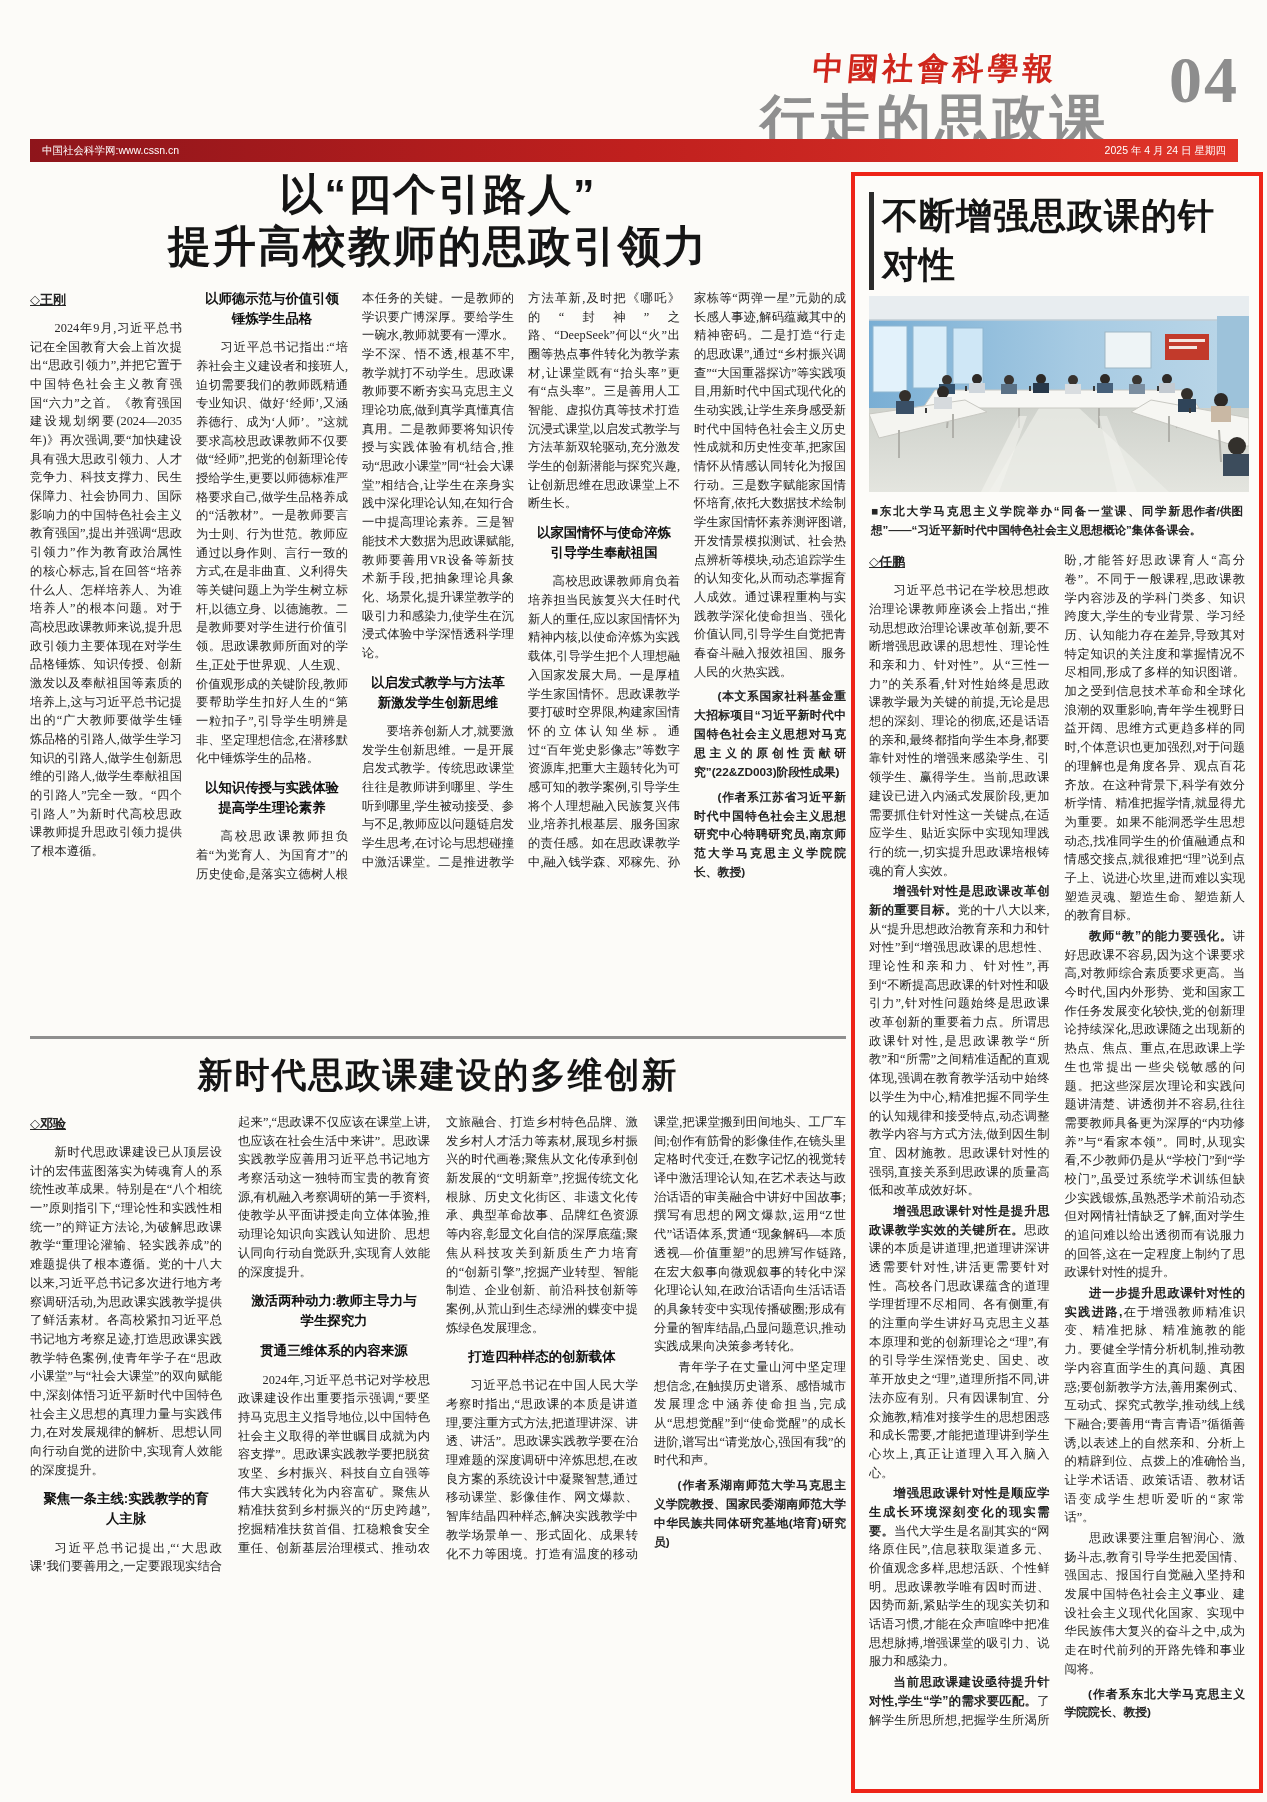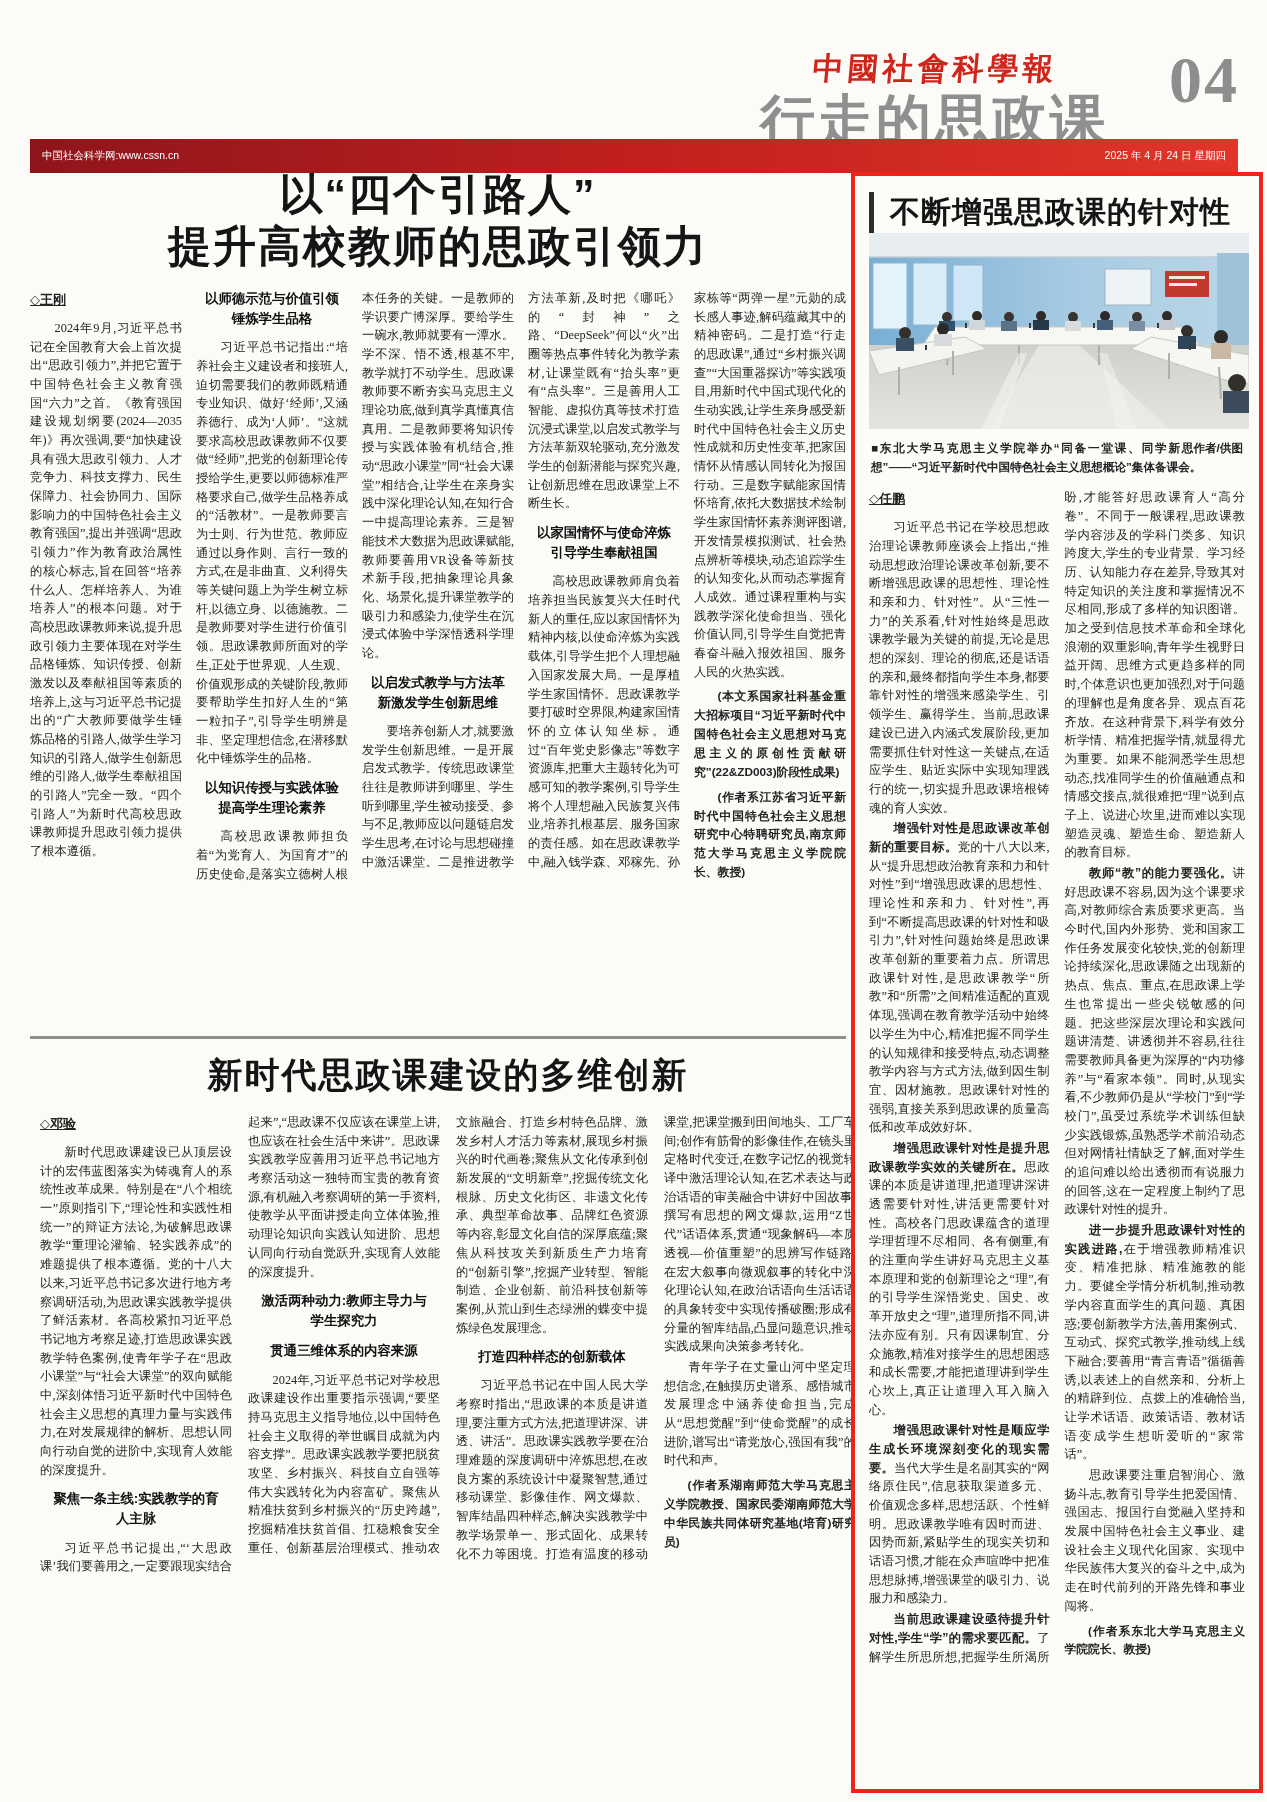--- a/index.html
+++ b/index.html
@@ -13,21 +13,21 @@
   .editor-info { position:absolute; left:36px; top:88px; font-size:11px; line-height:1.8;
     font-family:"Liberation Sans","DejaVu Sans",sans-serif; color:#1e1e1e; }
   .brand { position:absolute; left:690px; top:48px; width:490px; text-align:center;
     color:#cf261c; font-size:31px; font-weight:bold; letter-spacing:4px;
     font-family:"DejaVu Serif","Liberation Serif",serif; transform:skewX(-5deg); }
   .section-title { position:absolute; left:678px; top:84px; width:512px; text-align:center;
     font-size:55px; font-weight:900; color:#8f8f8f; letter-spacing:3px;
     font-family:"Liberation Sans","DejaVu Sans",sans-serif; }
   .page-number { position:absolute; right:28px; top:42px; font-size:66px; font-weight:bold;
     color:#8d8d8d; font-family:"Liberation Serif",serif; letter-spacing:2px; }
-  .date-bar { position:absolute; left:30px; top:139px; width:1208px; height:34px;
+  .date-bar { position:absolute; left:30px; top:139px; width:1208px; height:23px;
     background:linear-gradient(90deg,#8e151b,#c0201e 50%,#e13529);
     color:#ffffff; font-size:10.5px; font-family:"Liberation Sans","DejaVu Sans",sans-serif;
     display:flex; justify-content:space-between; align-items:center; padding:0 12px;gap:36px; }
   
   .article-body p { text-indent:2em; text-align:justify; line-height:1.52; margin-bottom:2px; }
   .article-body .author { font-weight:bold; text-indent:0; text-decoration:underline;
     margin:2px 0 10px 0; font-size:13px; font-family:"Liberation Sans","DejaVu Sans",sans-serif; }
   .article-body .subhead { text-align:center; font-weight:bold; font-size:13.4px; line-height:1.5;
     margin:10px 8px 9px 8px; break-inside:avoid;
     font-family:"Liberation Sans","DejaVu Sans",sans-serif; color:#111; }
@@ -36,30 +36,30 @@
     font-family:"Liberation Sans","DejaVu Sans",sans-serif; }
   .article-body b { font-family:"Liberation Sans","DejaVu Sans",sans-serif; }
   
   .main-article { position:absolute; left:30px; top:168px; width:816px; }
   .main-article h1 { text-align:center; font-size:43px; line-height:1.22; font-weight:900;
     letter-spacing:2px; color:#151515; font-family:"Liberation Sans","DejaVu Sans",sans-serif; }
   .main-article .article-body { margin-top:16px; height:716px; overflow:hidden;
     column-count:5; column-gap:14px; font-size:12.3px; }
   
   .mid-rule { position:absolute; left:30px; top:1036px; width:816px; height:3px; background:#8f8f8f; }
-  .bottom-article { position:absolute; left:40px; top:1052px; width:816px; }
+  .bottom-article { position:absolute; left:30px; top:1052px; width:816px; }
   .bottom-article h2 { text-align:center; font-size:35px; font-weight:900; letter-spacing:2px;
     color:#151515; font-family:"Liberation Sans","DejaVu Sans",sans-serif; }
   .bottom-article .article-body { margin-top:14px; height:672px; overflow:hidden;
     column-count:4; column-gap:16px; font-size:12.3px; }
   
   .box-article { position:absolute; left:851px; top:172px; width:412px; height:1621px;
     border:4px solid #ee2418; background:#fdfcf9; padding:12px 14px; }
-  .box-article h2 { font-size:30px; font-weight:900; letter-spacing:1px; color:#151515;
-    border-left:5px solid #2c2c2c; padding-left:16px; margin:4px 0 0 0;
+  .box-article h2 { font-size:36px; font-weight:900; letter-spacing:1px; color:#151515;
+    border-left:5px solid #2c2c2c; padding-left:8px; margin:4px 0 6px 0;
     font-family:"Liberation Sans","DejaVu Sans",sans-serif; }
   .photo { width:380px; height:196px; background:#cfe0ec; overflow:hidden; }
   .photo svg { display:block; }
   .photo-caption { margin:9px 2px 4px 2px; font-size:11.6px; font-weight:bold; line-height:1.65;
     text-align:justify; font-family:"Liberation Sans","DejaVu Sans",sans-serif; }
   .photo-caption .photo-credit { float:right; }
   .box-article .article-body { margin-top:12px; height:1268px; overflow:hidden;
     column-count:2; column-gap:15px; font-size:12.3px; }
 </style>
 </head>

